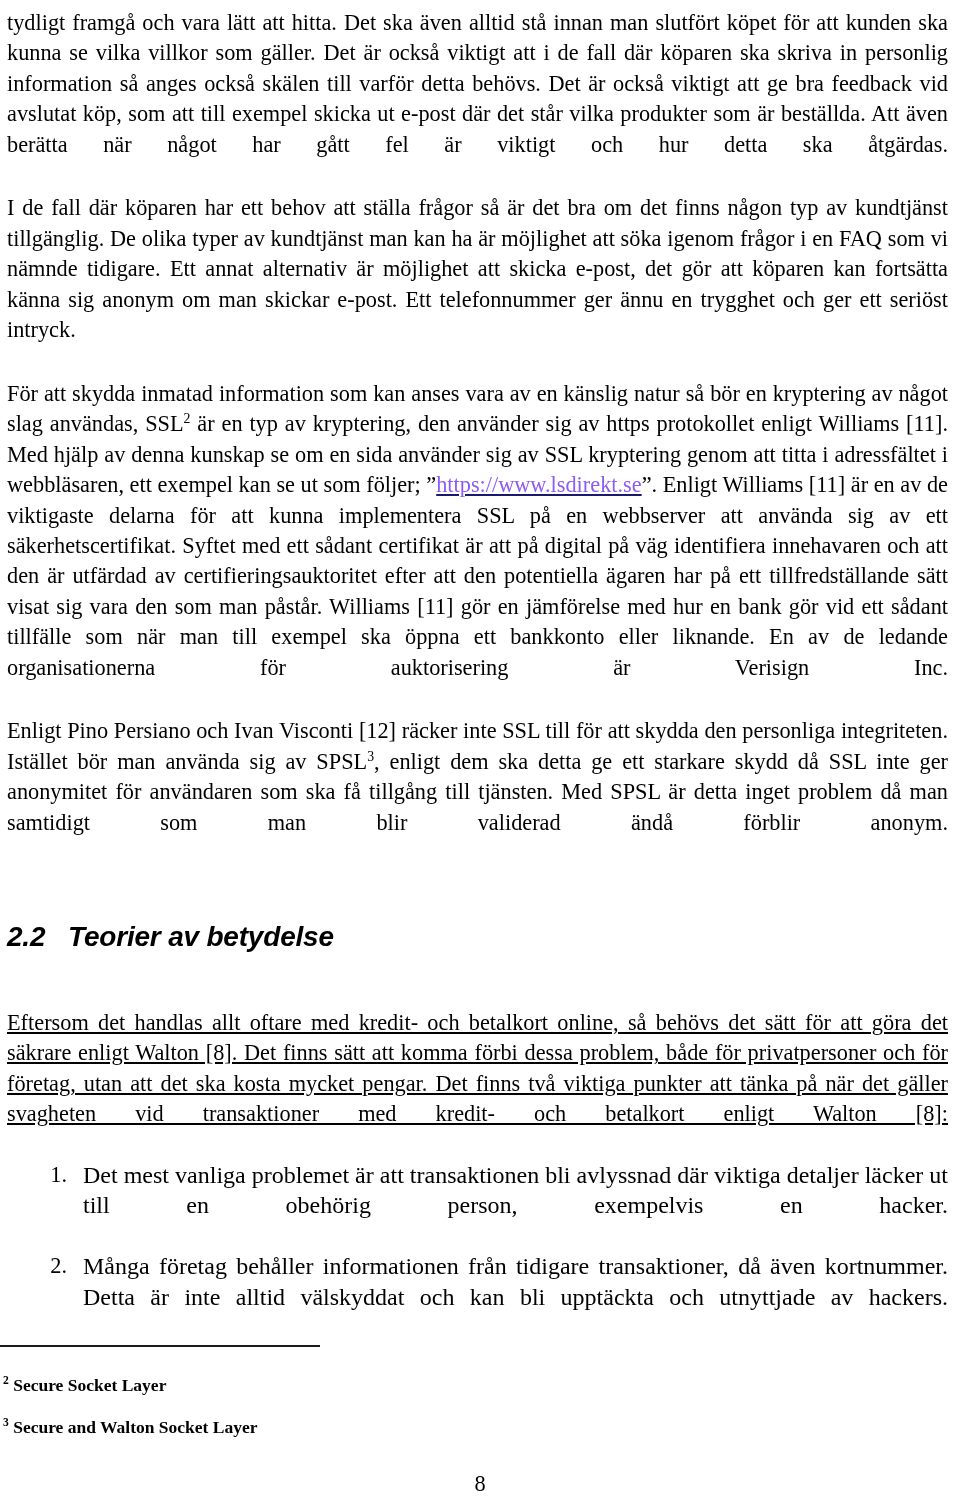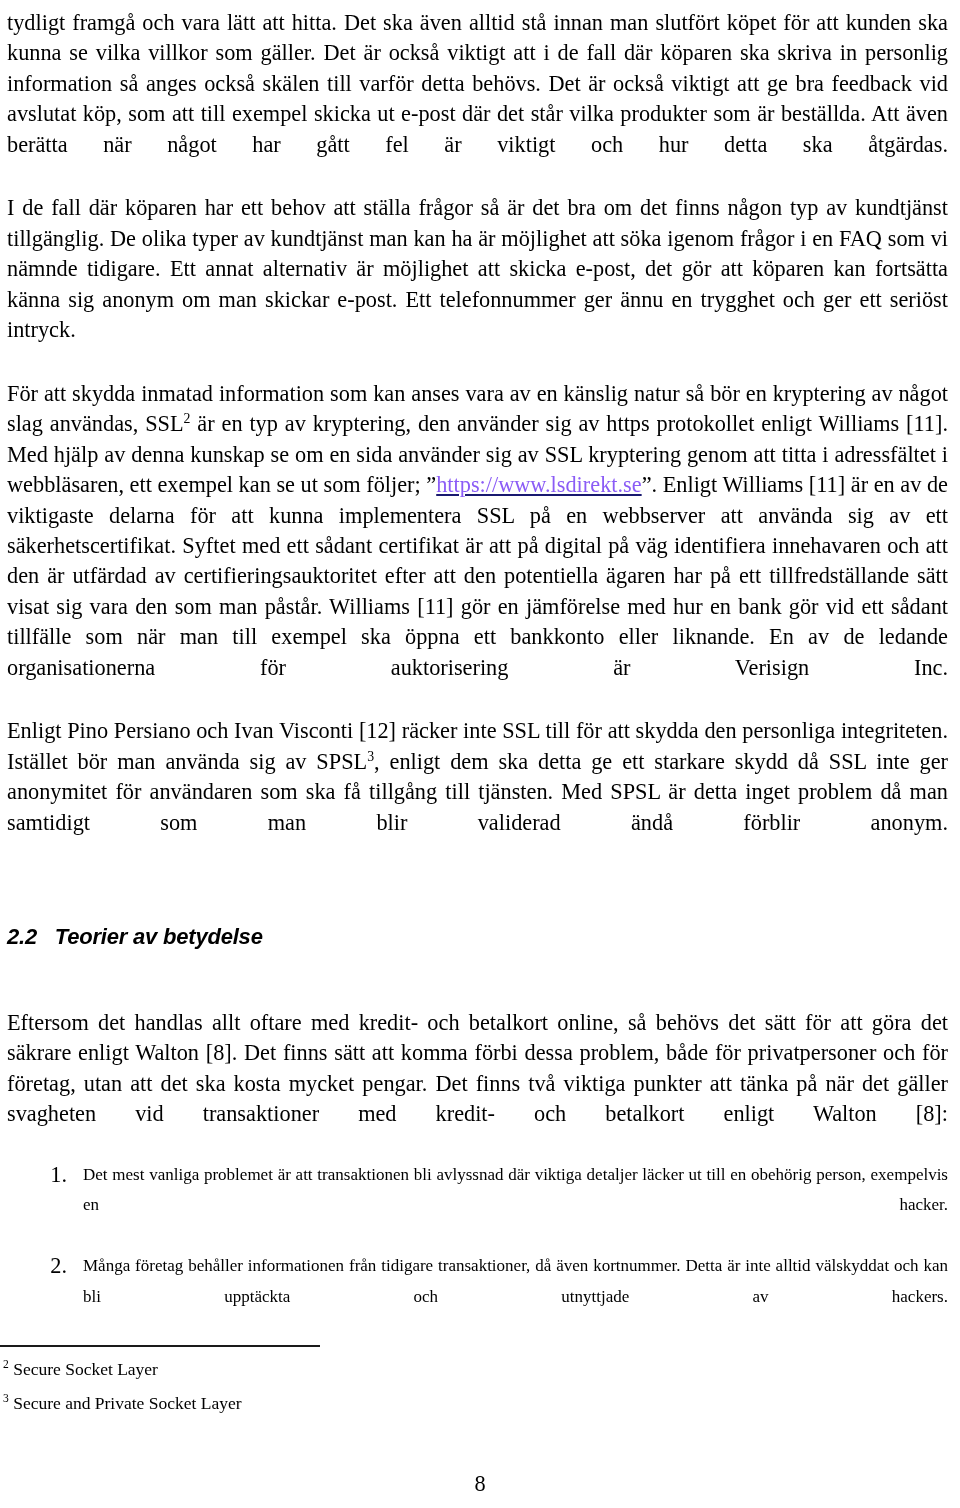--- a/index.html
+++ b/index.html
@@ -66,21 +66,21 @@
     line-height: 0;
   }
 
   .section-heading {
     position: absolute;
     left: 7px;
     top: 912px;
     font-family: "Liberation Sans", "DejaVu Sans", sans-serif;
     font-weight: bold;
     font-style: italic;
-    font-size: 22px;
+    font-size: 28px;
     line-height: 34px;
     letter-spacing: -0.2px;
     white-space: pre;
   }
 
   .list-block {
     position: absolute;
     left: 7px;
     top: 1152px;
     width: 941px;
@@ -93,21 +93,21 @@
     width: 76px;
     flex: 0 0 76px;
     text-align: right;
     padding-right: 16px;
     box-sizing: border-box;
     font-size: 22.3px;
     line-height: 30.4px;
   }
   .li-text {
     flex: 1 1 auto;
-    font-size: 17px;
+    font-size: 24px;
     line-height: 30.4px;
     text-align: justify;
   }
   .li-text::after {
     content: "";
     display: inline-block;
     width: 100%;
   }
 
   .footnote-rule {
@@ -120,22 +120,23 @@
   }
   .footnotes {
     position: absolute;
     left: 3px;
     top: 1348px;
     width: 600px;
   }
   .footnote {
     font-size: 17.5px;
     line-height: 26px;
-    margin: 0 0 8px 0;
+    margin: 16px 0 8px 0;
     white-space: pre;
+    font-weight: bold;
   }
   .footnote sup {
     font-size: 0.66em;
     vertical-align: super;
     line-height: 0;
   }
   .page-number {
     position: absolute;
     left: 0;
     top: 1462px;
@@ -157,37 +158,37 @@
     <p class="para"><span>I de fall där köparen har ett behov att ställa frågor så är det bra om det finns någon typ av kundtjänst tillgänglig. De olika typer av kundtjänst man kan ha är möjlighet att söka igenom frågor i en FAQ som vi nämnde tidigare. Ett annat alternativ är möjlighet att skicka e-post, det gör att köparen kan fortsätta känna sig anonym om man skickar e-post. Ett telefonnummer ger ännu en trygghet och ger ett seriöst intryck.</span></p>
 
     <p class="para"><span>För att skydda inmatad information som kan anses vara av en känslig natur så bör en kryptering av något slag användas, SSL</span><sup class="fnref">2</sup><span> är en typ av kryptering, den använder sig av https protokollet enligt Williams [11]. Med hjälp av denna kunskap se om en sida använder sig av SSL kryptering genom att titta i adressfältet i webbläsaren, ett exempel kan se ut som följer; ”</span><a class="doclink" href="#">https://www.lsdirekt.se</a><span>”. Enligt Williams [11] är en av de viktigaste delarna för att kunna implementera SSL på en webbserver att använda sig av ett säkerhetscertifikat. Syftet med ett sådant certifikat är att på digital på väg identifiera innehavaren och att den är utfärdad av certifieringsauktoritet efter att den potentiella ägaren har på ett tillfredställande sätt visat sig vara den som man påstår. Williams [11] gör en jämförelse med hur en bank gör vid ett sådant tillfälle som när man till exempel ska öppna ett bankkonto eller liknande. En av de ledande organisationerna för auktorisering är Verisign Inc.</span></p>
 
     <p class="para"><span>Enligt Pino Persiano och Ivan Visconti [12] räcker inte SSL till för att skydda den personliga integriteten. Istället bör man använda sig av SPSL</span><sup class="fnref">3</sup><span>, enligt dem ska detta ge ett starkare skydd då SSL inte ger anonymitet för användaren som ska få tillgång till tjänsten. Med SPSL är detta inget problem då man samtidigt som man blir validerad ändå förblir anonym.</span></p>
 
   </div>
 
   <div class="section-heading">2.2   Teorier av betydelse</div>
 
-  <div class="flow-block body-text" style="top:1000px;">
+  <div class="flow-block body-text" style="top:1000px;text-decoration:underline;">
     <p class="para"><span>Eftersom det handlas allt oftare med kredit- och betalkort online, så behövs det sätt för att göra det säkrare enligt Walton [8]. Det finns sätt att komma förbi dessa problem, både för privatpersoner och för företag, utan att det ska kosta mycket pengar. Det finns två viktiga punkter att tänka på när det gäller svagheten vid transaktioner med kredit- och betalkort enligt Walton [8]:</span></p>
   </div>
 
   <div class="list-block">
     <div class="li-row">
       <div class="li-num">1.</div>
       <div class="li-text">Det mest vanliga problemet är att transaktionen bli avlyssnad där viktiga detaljer läcker ut till en obehörig person, exempelvis en hacker.</div>
     </div>
     <div class="li-row">
       <div class="li-num">2.</div>
       <div class="li-text">Många företag behåller informationen från tidigare transaktioner, då även kortnummer. Detta är inte alltid välskyddat och kan bli upptäckta och utnyttjade av hackers.</div>
     </div>
   </div>
 
   <div class="footnote-rule"></div>
 
   <div class="footnotes">
     <div class="footnote"><sup>2</sup><span> Secure Socket Layer</span></div>
-    <div class="footnote"><sup>3</sup><span> Secure and Private Socket Layer</span></div>
+    <div class="footnote"><sup>3</sup><span> Secure and Walton Socket Layer</span></div>
   </div>
 
   <div class="page-number">8</div>
 
 </div>
 
 </body></html>

